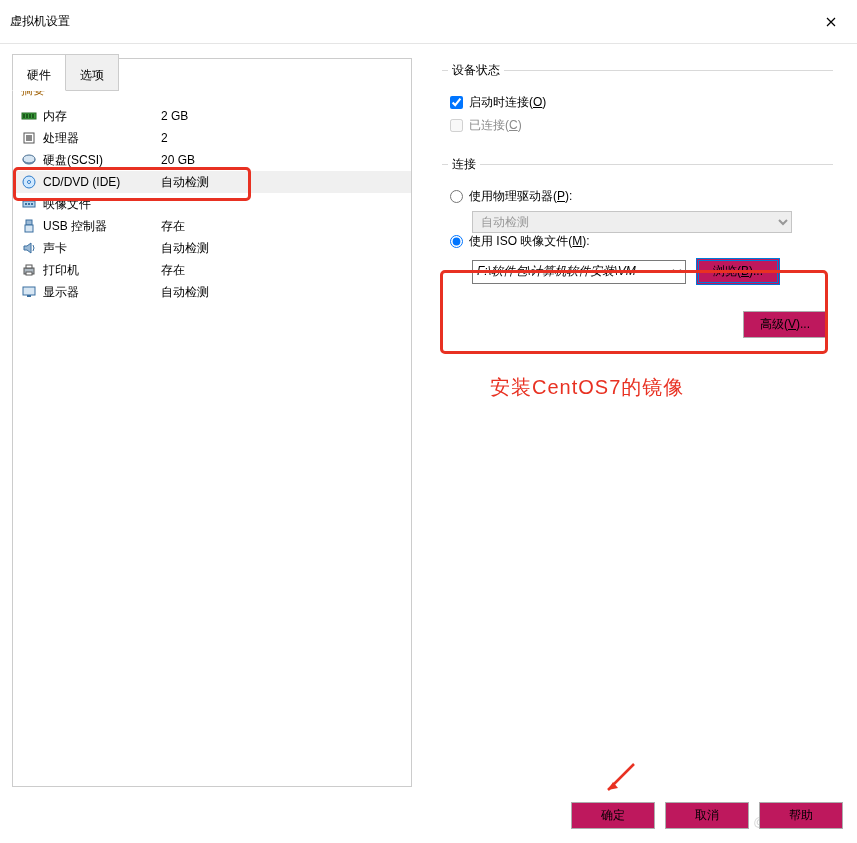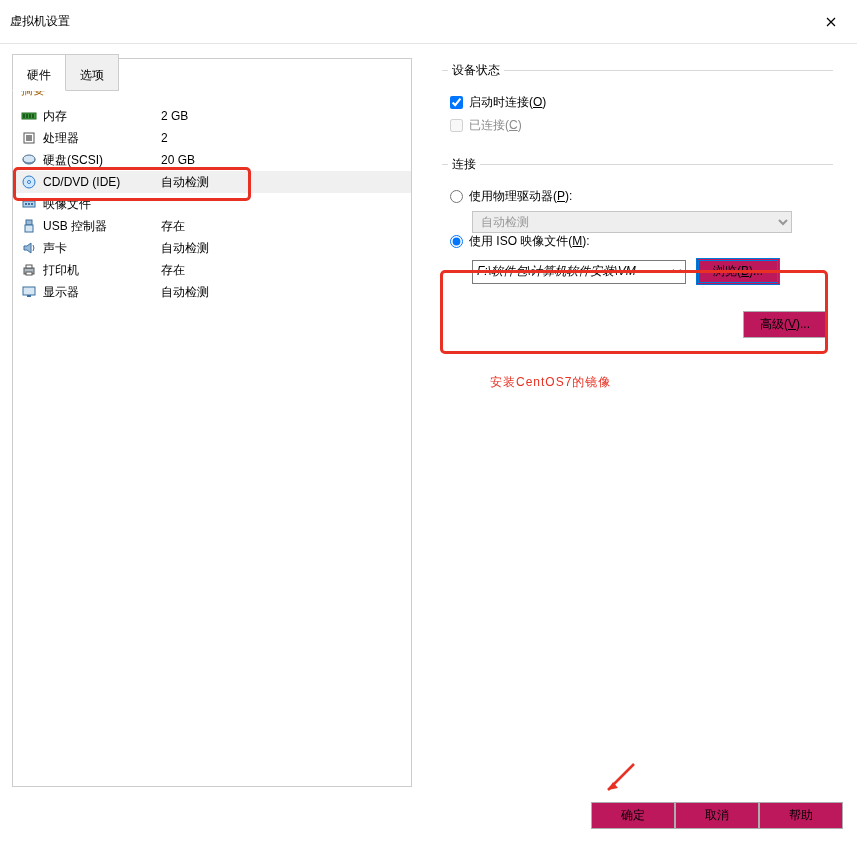--- a/index.html
+++ b/index.html
@@ -40,24 +40,24 @@
 .chk-line, .rad-line { display: flex; align-items: center; margin: 3px 0 6px; }
 .chk-line input, .rad-line input { margin: 0 6px 0 2px; }
 .chk-line.disabled { color: #8a8a8a; }
 select.disabled { background: #e8e8e8; color: #6d6d6d; border: 1px solid #adadad; height: 22px; width: 320px; margin-left: 24px; font-size:12px; padding: 0 4px;}
 .iso-path { display: flex; align-items: center; margin: 8px 0 4px 24px; gap: 10px; }
 .combo { border: 1px solid #7a7a7a; height: 24px; width: 214px; display: flex; align-items: center; padding: 0 4px; background:#fff;font-style:italic; }
 .combo .txt { flex: 1; white-space: nowrap; overflow: hidden; }
 .combo .arrow { font-size: 10px; color: #555; }
 .advanced-row { display: flex; justify-content: flex-end; margin-top: 14px; padding-right: 6px; }
 
-.annotation { position: absolute; color: #e83122; font-size: 12px; font-weight: 400; left: 490px; top: 374px; letter-spacing: 1px; pointer-events:none; }
+.annotation { position: absolute; color: #e83122; font-size: 20px; font-weight: 400; left: 490px; top: 374px; letter-spacing: 1px; pointer-events:none; }
 .arrow-anno { position: absolute; left: 600px; top: 760px; pointer-events:none; }
 
-.bottom-buttons { position: absolute; right: 14px; bottom: 14px; display: flex; }
+.bottom-buttons { position: absolute; right: 14px; bottom: 14px; display: flex; gap: 10px; }
 .watermark { position: absolute; right: 16px; bottom: 14px; color: #d8d8d8; font-size: 13px; letter-spacing: 1px; pointer-events:none; z-index: 0; }
 
 u { text-decoration: underline; }
 </style>
 </head>
 <body>
 
 <div class="title-bar">
   <span class="title">虚拟机设置</span>
   <div class="close">

